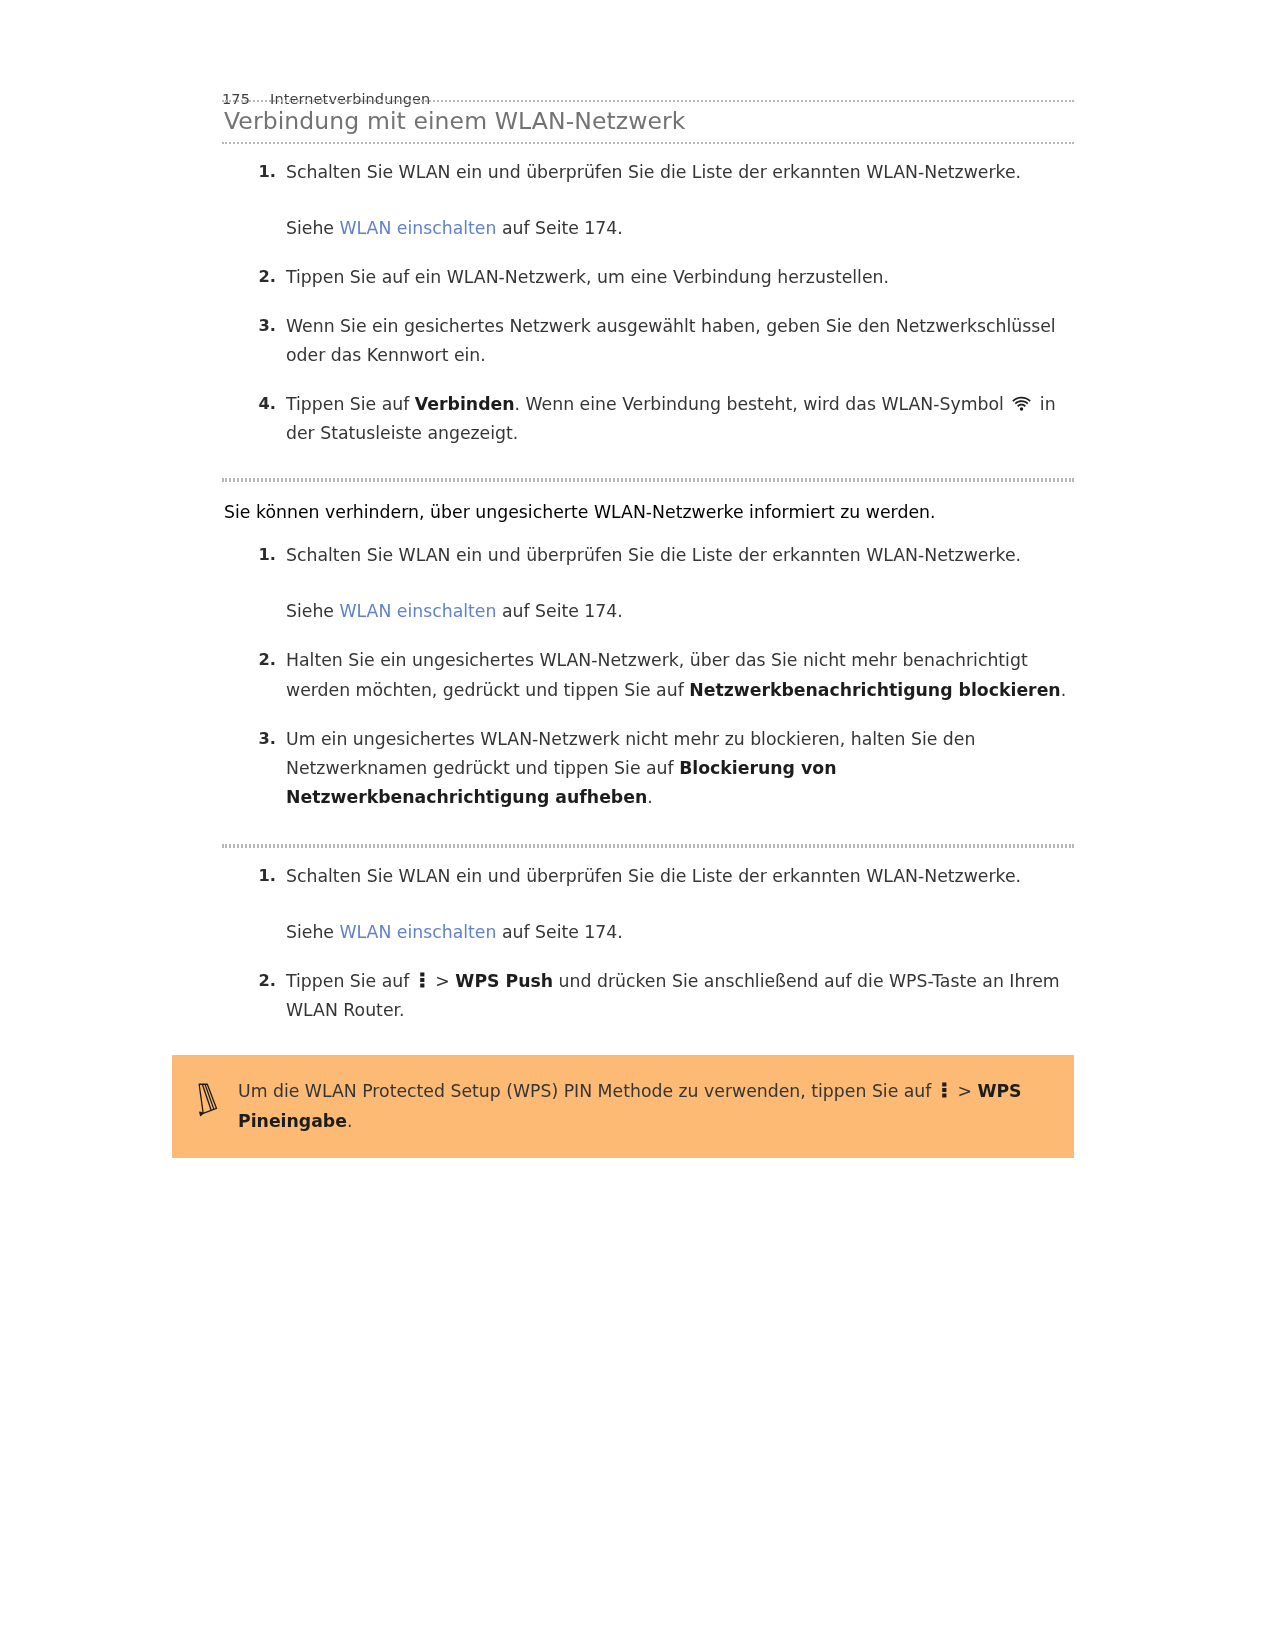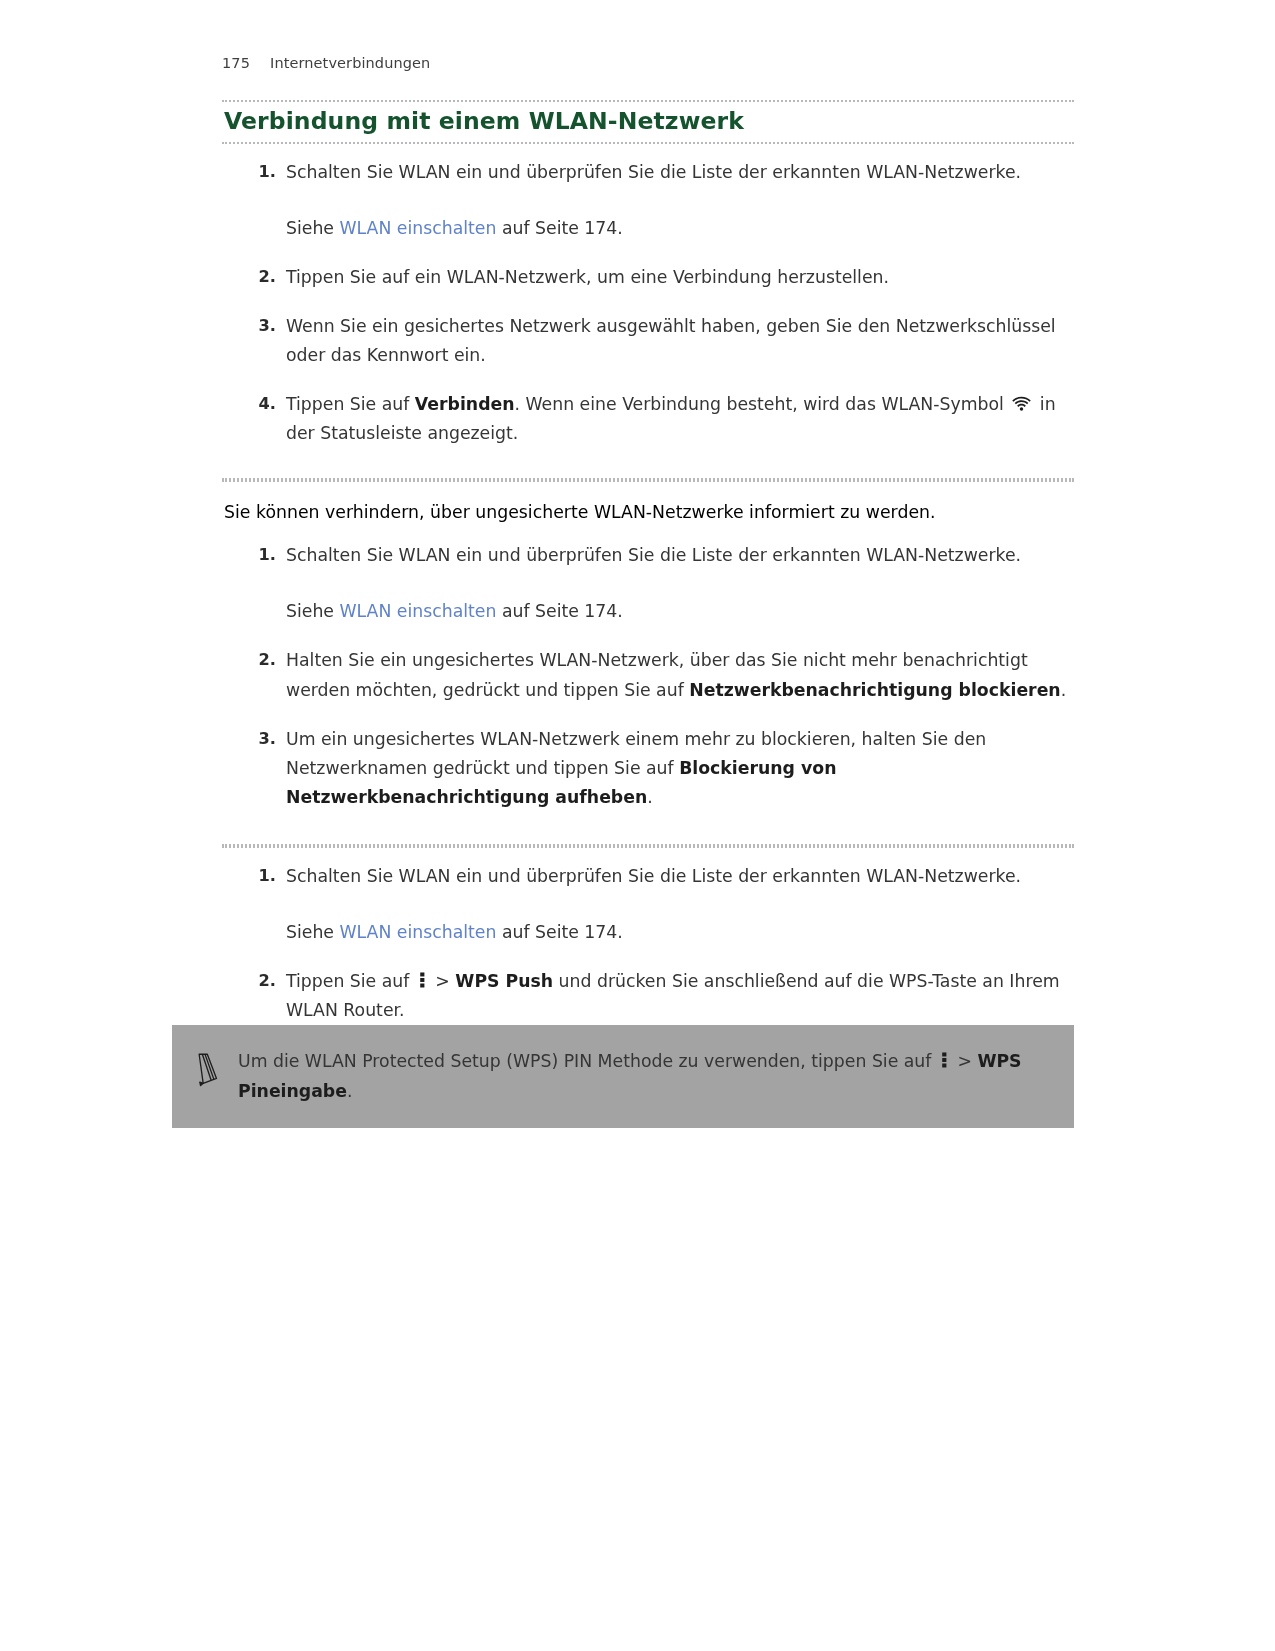--- a/index.html
+++ b/index.html
@@ -28,20 +28,21 @@
     align-items: baseline;
     font-size: 14.5px;
     color: #3f3f3f;
     letter-spacing: 0.1px;
   }
   .page-header .pg-num {
     width: 48px;
   }
   .page-header .pg-chapter {
     white-space: nowrap;
+    margin-top: 36px;
   }
 
   
   .content {
     position: absolute;
     left: 222px;
     top: 100px;
     width: 852px;
   }
 
@@ -49,22 +50,22 @@
   .section {
     margin: 0;
   }
   .rule {
     height: 0;
     border-top: 2px dotted #b8b8b8;
     width: 100%;
   }
   h2.heading {
     font-size: 23.5px;
-    font-weight: 700;
-    color: #14532d;
+    font-weight: 400;
+    color: #737373;
     margin: 0;
     padding: 6px 0 7px 2px;
     line-height: 1.15;
     letter-spacing: 0.1px;
   }
 
   
   p.body-text {
     font-size: 17.3px;
     line-height: 1.68;
@@ -121,23 +122,24 @@
     display: inline-block;
     vertical-align: -2px;
     width: 7px;
     height: 19px;
     margin: 0 4px;
   }
 
   
   .note-box {
     position: relative;
+    margin-top: 30px;
     margin-left: -50px;
     width: 902px;
-    background: #a3a3a3;
+    background: #fdba74;
     padding: 22px 26px 22px 0;
     box-sizing: border-box;
     display: flex;
   }
   .note-icon {
     flex: 0 0 66px;
     padding-left: 22px;
     padding-top: 4px;
     box-sizing: border-box;
   }
@@ -206,21 +208,21 @@
           <span class="num">1.</span>
           <span>Schalten Sie WLAN ein und überprüfen Sie die Liste der erkannten WLAN-Netzwerke.</span>
           <div class="substep"><span>Siehe </span><span class="link">WLAN einschalten</span><span> auf Seite 174.</span></div>
         </li>
 
         <li>
           <span class="num">2.</span><span>Halten Sie ein ungesichertes WLAN-Netzwerk, über das Sie nicht mehr benachrichtigt werden möchten, gedrückt und tippen Sie auf </span><b>Netzwerkbenachrichtigung blockieren</b><span>.</span>
         </li>
 
         <li>
-          <span class="num">3.</span><span>Um ein ungesichertes WLAN-Netzwerk einem mehr zu blockieren, halten Sie den Netzwerknamen gedrückt und tippen Sie auf </span><b>Blockierung von Netzwerkbenachrichtigung aufheben</b><span>.</span>
+          <span class="num">3.</span><span>Um ein ungesichertes WLAN-Netzwerk nicht mehr zu blockieren, halten Sie den Netzwerknamen gedrückt und tippen Sie auf </span><b>Blockierung von Netzwerkbenachrichtigung aufheben</b><span>.</span>
         </li>
       </ol>
     </div>
 
     <div class="section" style="margin-top:32px">
       <div class="rule"></div>
       <div class="rule"></div>
 
 
       <ol class="steps">

